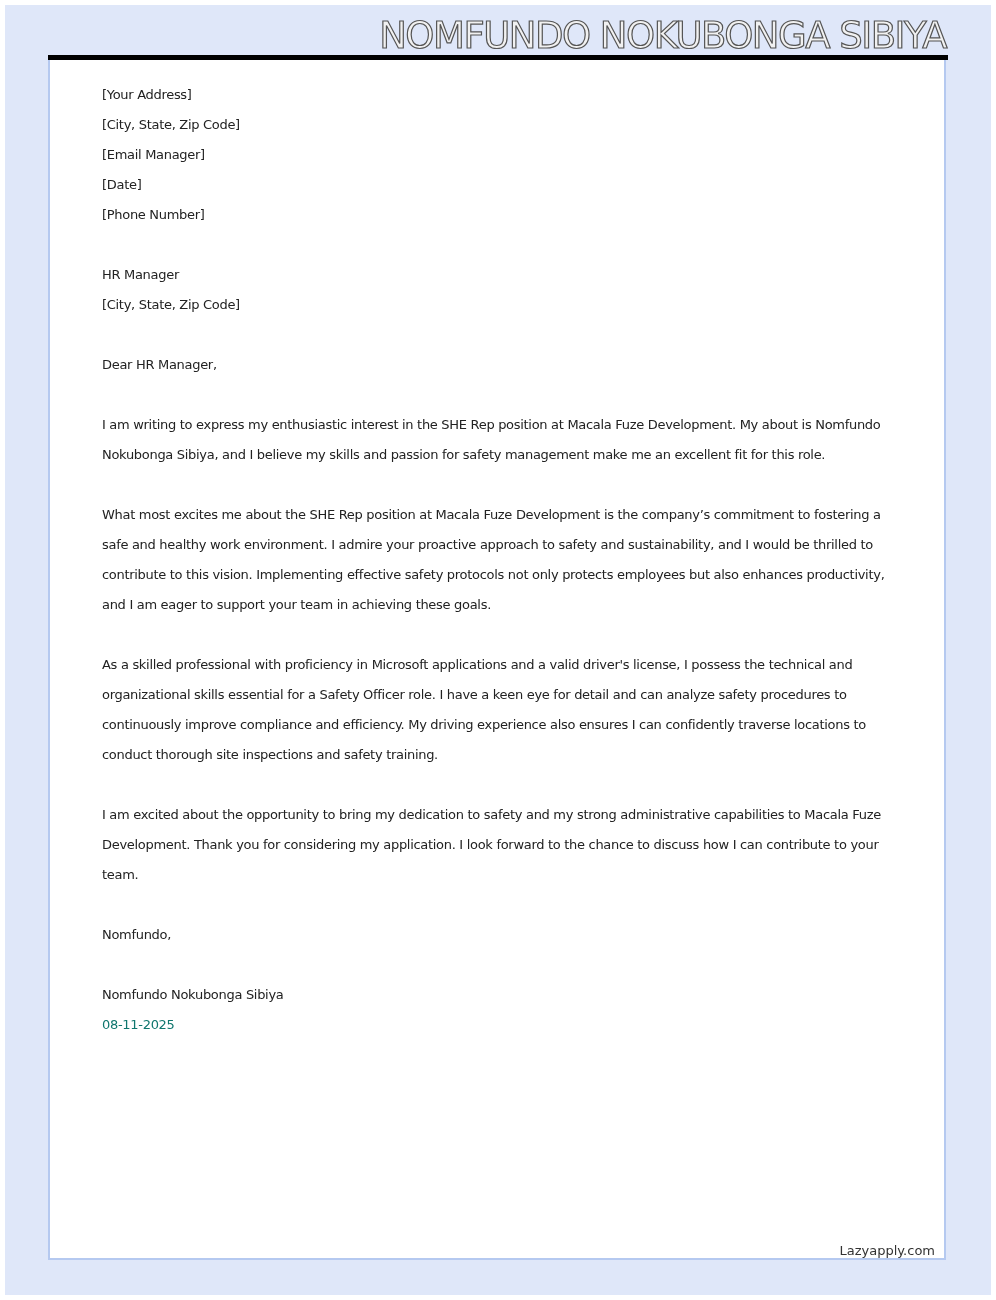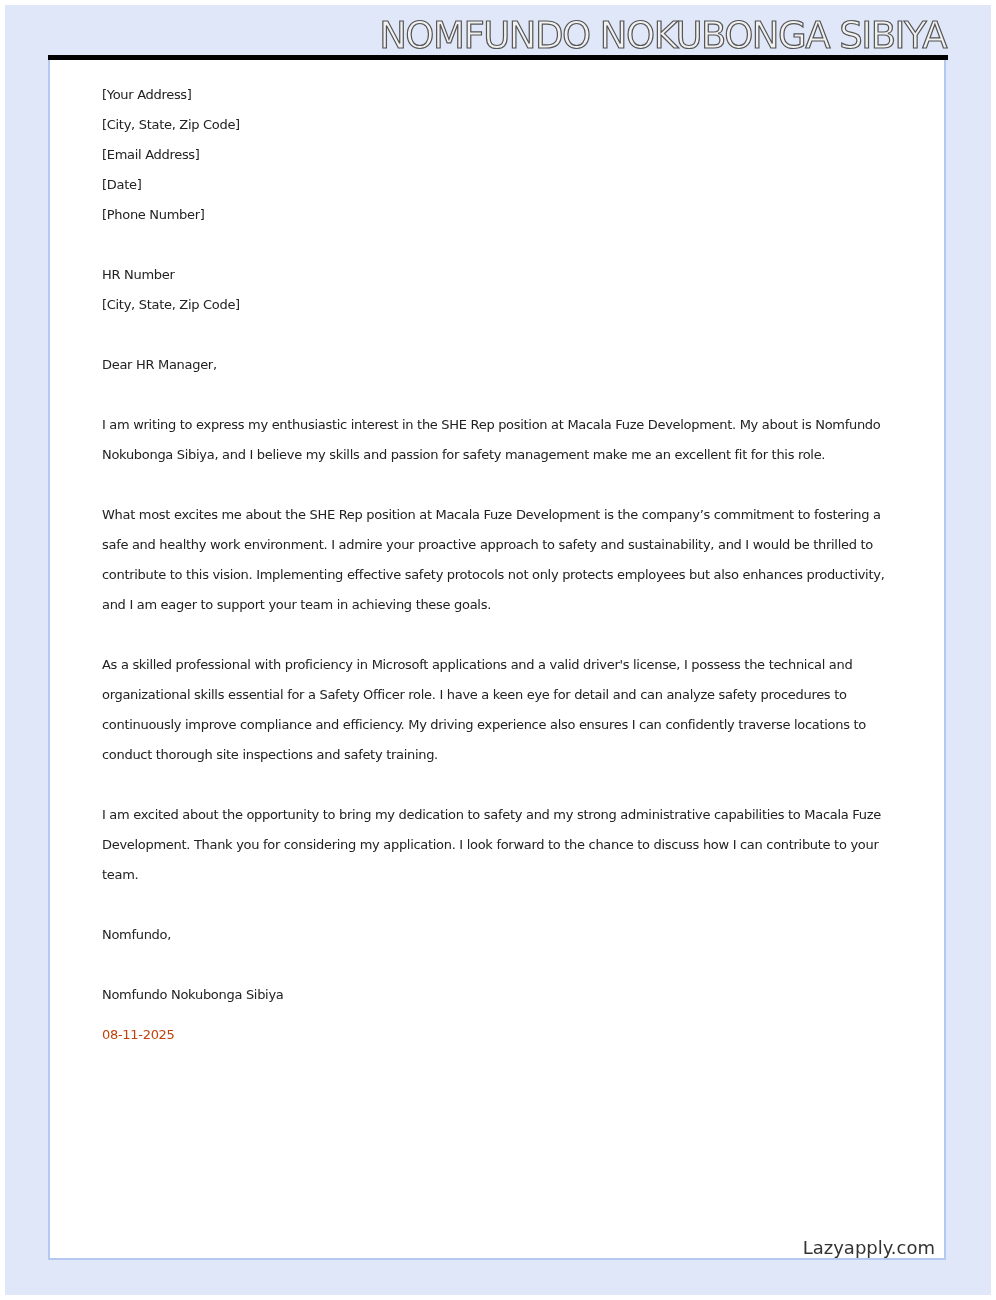--- a/index.html
+++ b/index.html
@@ -44,44 +44,44 @@
     position: absolute;
     left: 52px; top: 20px; width: 800px;
     font-size: 13px;
     color: #222;
     line-height: 30px;
     letter-spacing: -0.3px;
   }
   .line { display: block; white-space: nowrap; }
   .gap { height: 30px; }
   .para { white-space: normal; }
-  .date { color: #c2410c; margin-top: 10px; }
+  .date { color: #0f766e; }
   .footer {
     position: absolute;
     right: 9px; bottom: 0px;
-    font-size: 18px;
+    font-size: 13px;
     color: #333;
   }
 </style>
 </head>
 <body>
 
 <div class="outer"></div>
 <div class="title">NOMFUNDO NOKUBONGA SIBIYA</div>
 <div class="rule"></div>
 
 <div class="page">
   <div class="content">
     <span class="line">[Your Address]</span>
     <span class="line">[City, State, Zip Code]</span>
-    <span class="line">[Email Address]</span>
+    <span class="line">[Email Manager]</span>
     <span class="line">[Date]</span>
     <span class="line">[Phone Number]</span>
     <div class="gap"></div>
-    <span class="line">HR Number</span>
+    <span class="line">HR Manager</span>
     <span class="line">[City, State, Zip Code]</span>
     <div class="gap"></div>
     <span class="line">Dear HR Manager,</span>
     <div class="gap"></div>
     <div class="para">I am writing to express my enthusiastic interest in the SHE Rep position at Macala Fuze Development. My about is Nomfundo Nokubonga Sibiya, and I believe my skills and passion for safety management make me an excellent fit for this role.</div>
     <div class="gap"></div>
     <div class="para">What most excites me about the SHE Rep position at Macala Fuze Development is the company’s commitment to fostering a safe and healthy work environment. I admire your proactive approach to safety and sustainability, and I would be thrilled to contribute to this vision. Implementing effective safety protocols not only protects employees but also enhances productivity, and I am eager to support your team in achieving these goals.</div>
     <div class="gap"></div>
     <div class="para">As a skilled professional with proficiency in Microsoft applications and a valid driver's license, I possess the technical and organizational skills essential for a Safety Officer role. I have a keen eye for detail and can analyze safety procedures to continuously improve compliance and efficiency. My driving experience also ensures I can confidently traverse locations to conduct thorough site inspections and safety training.</div>
     <div class="gap"></div>

